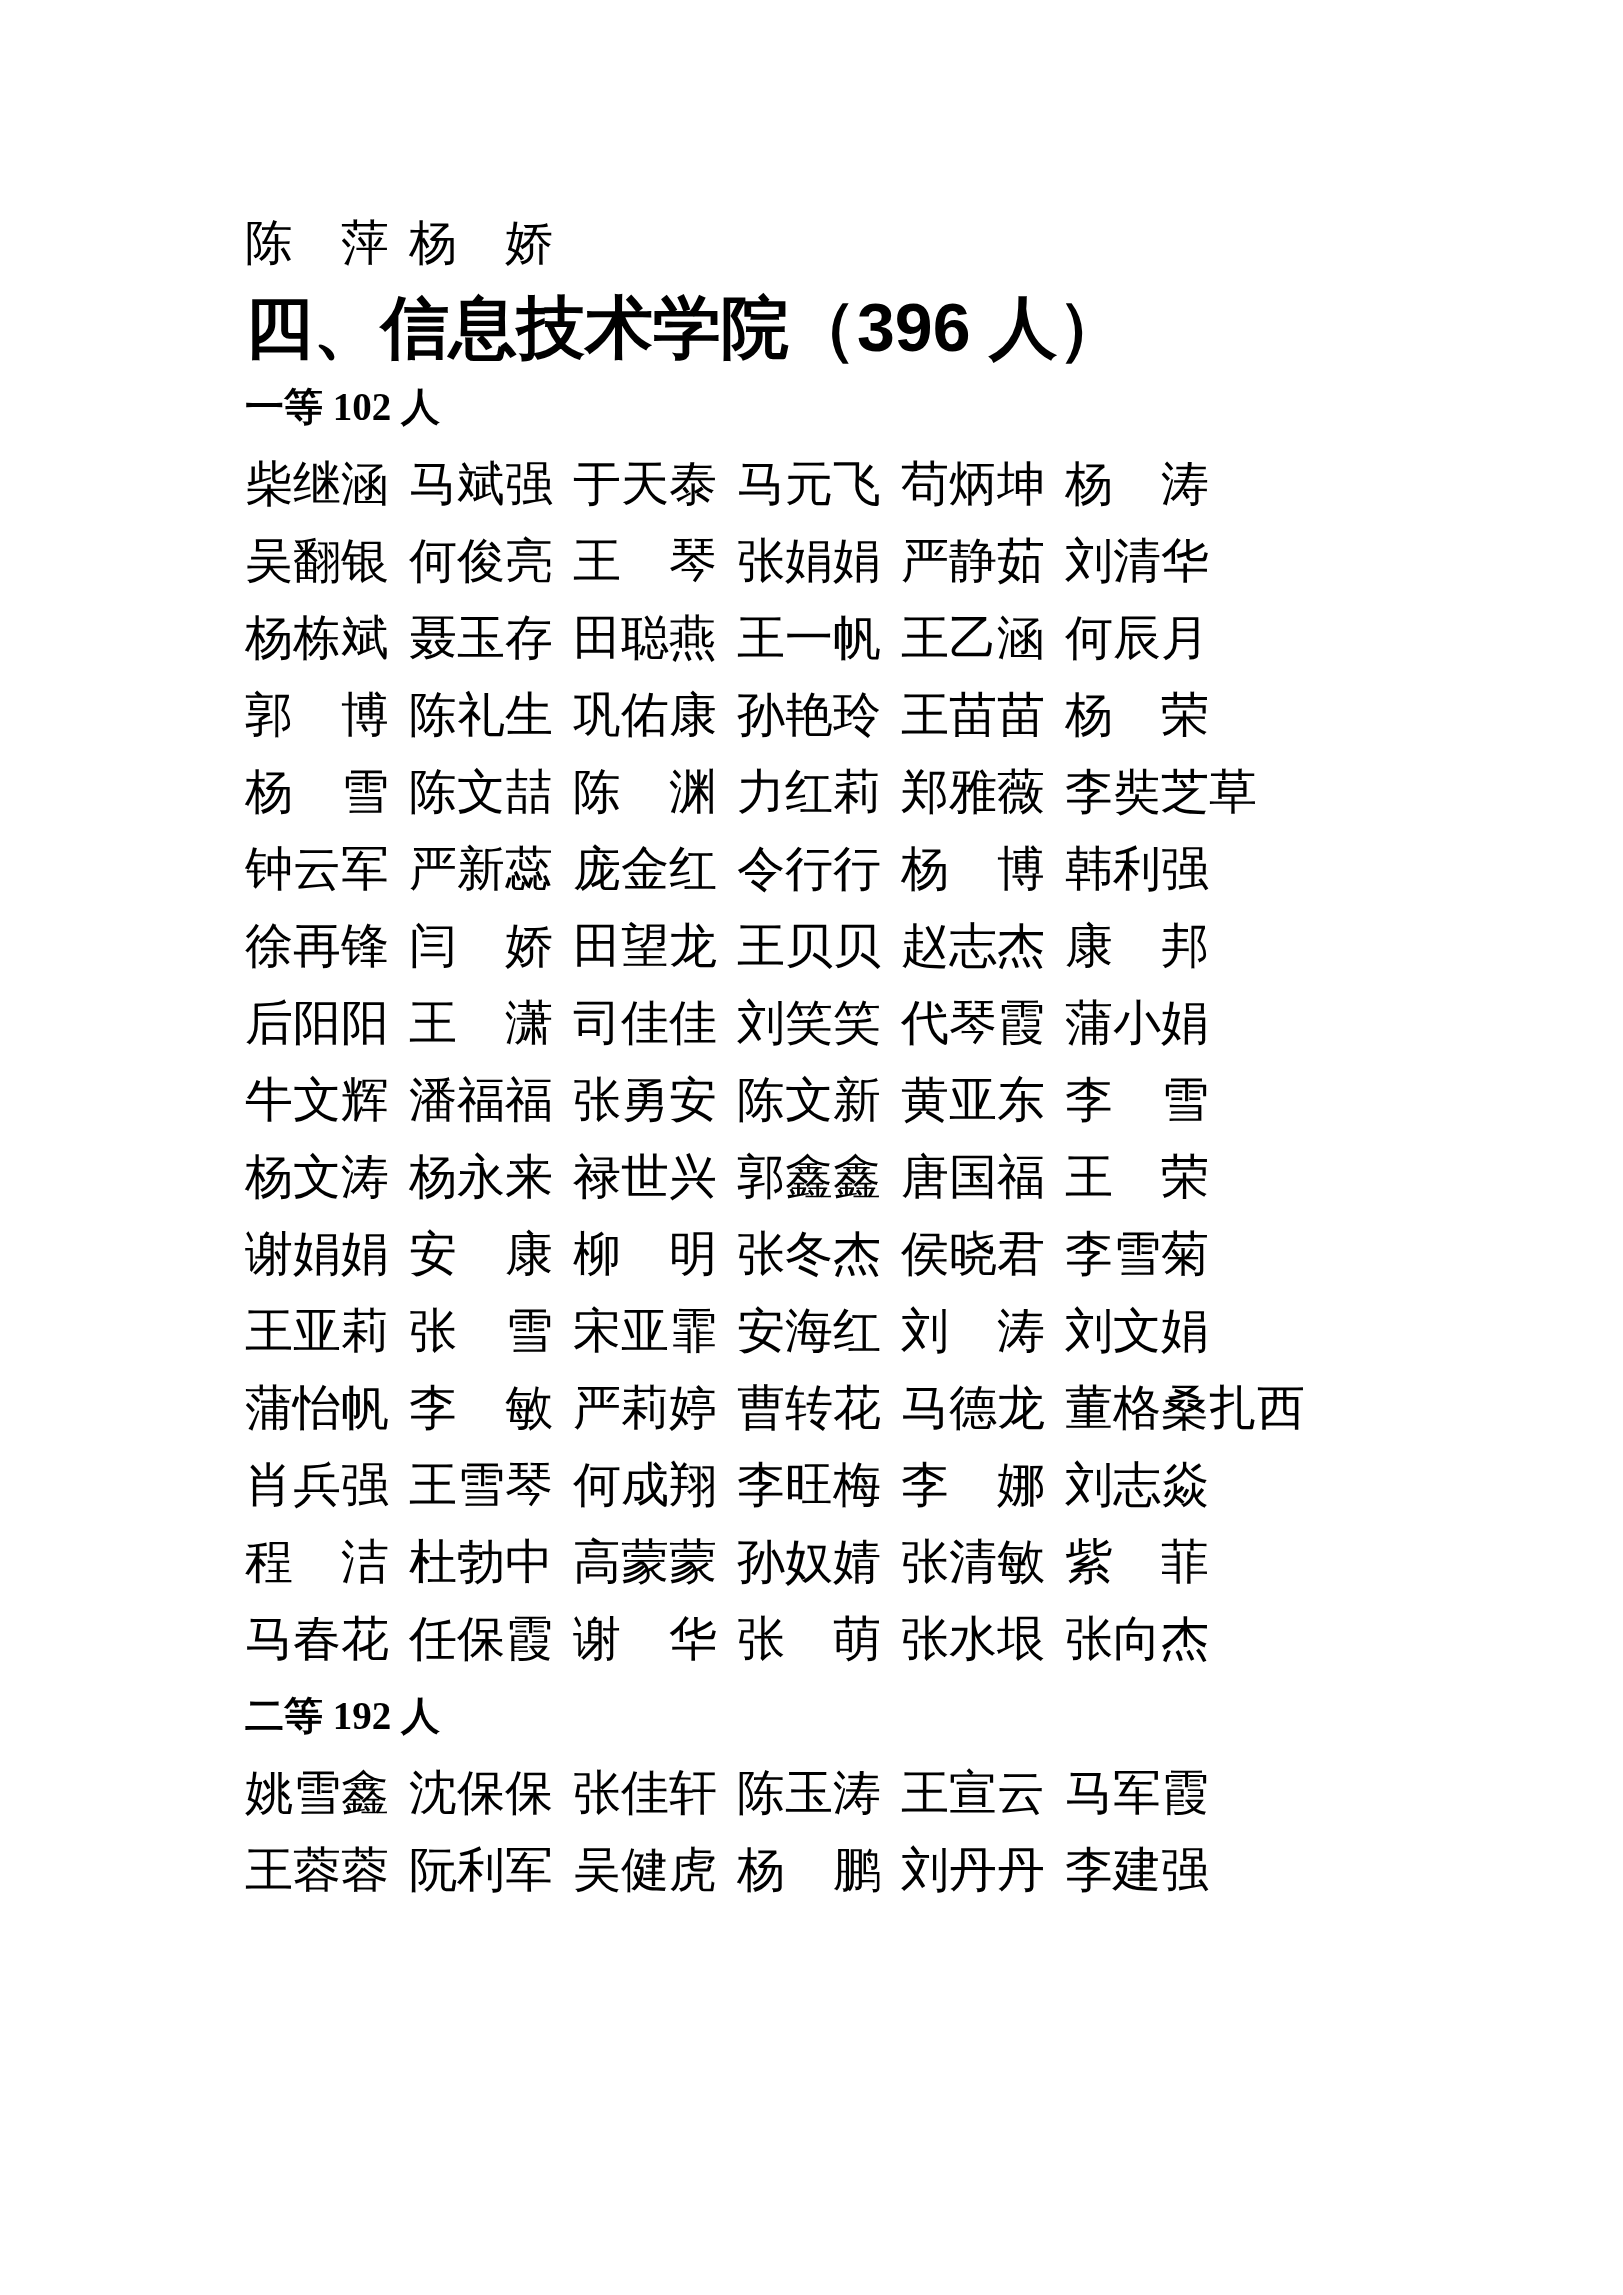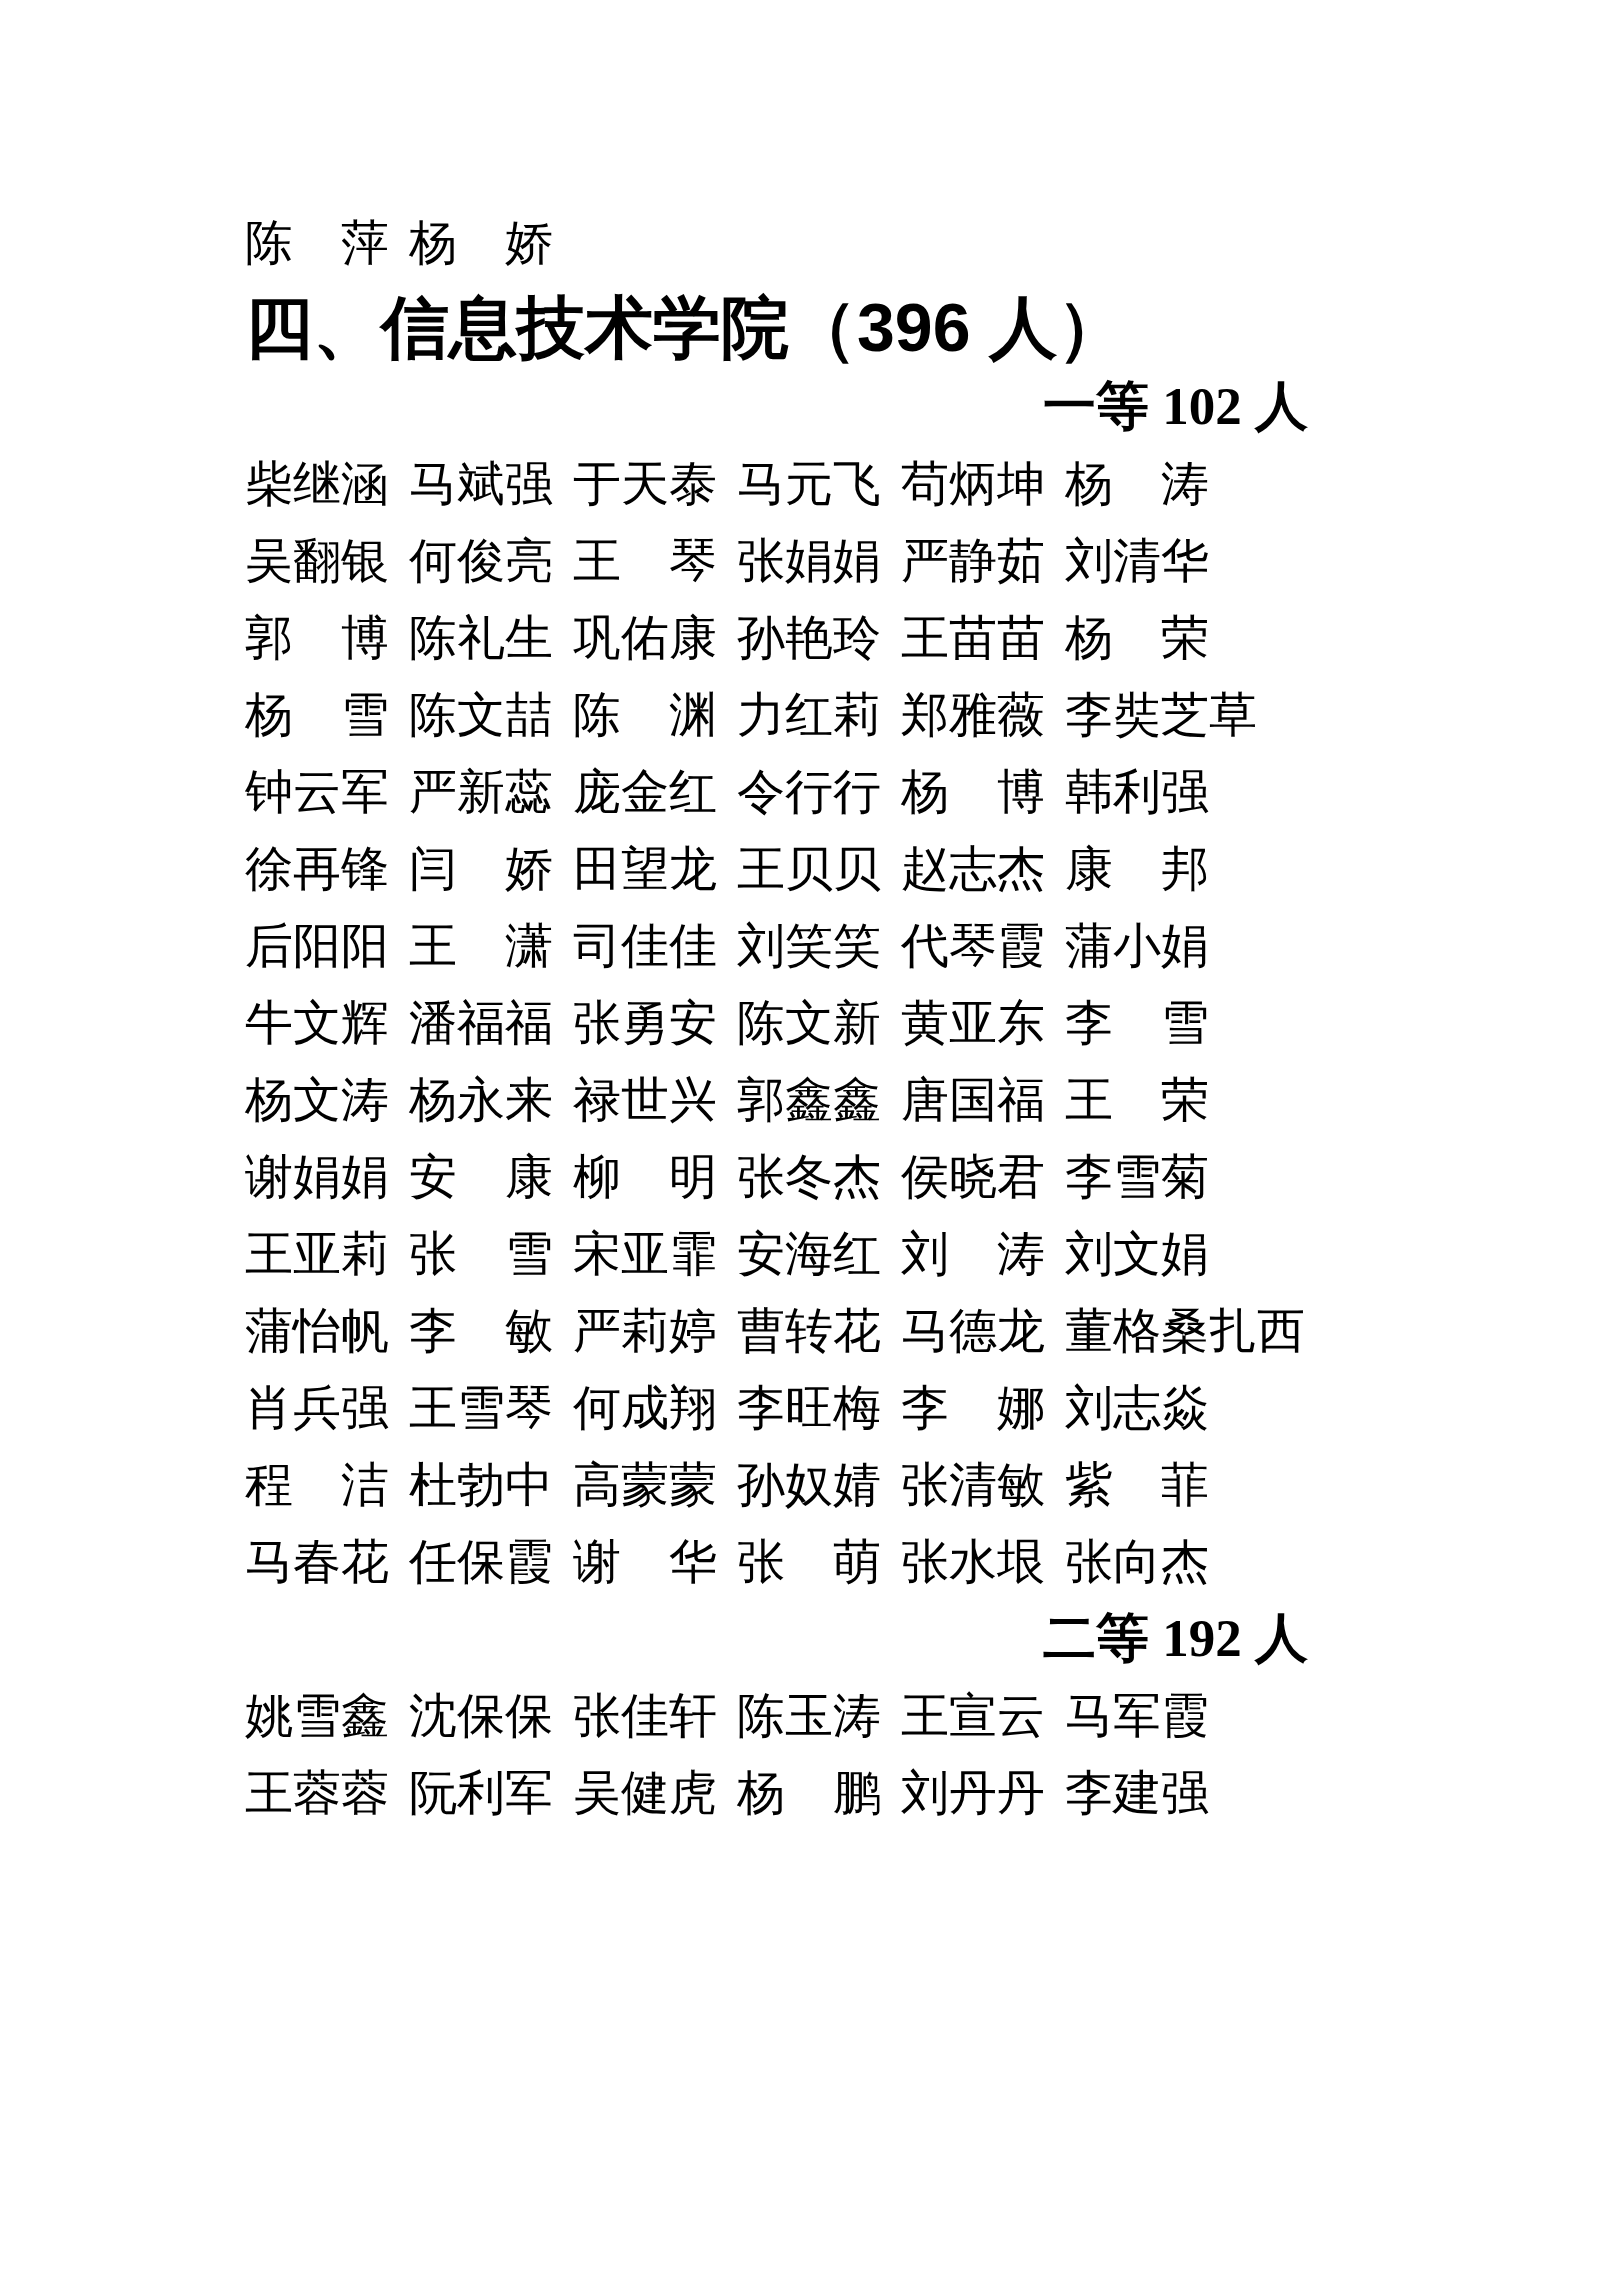--- a/index.html
+++ b/index.html
@@ -38,23 +38,23 @@
     font-weight: bold;
     font-size: 68px;
     line-height: 82px;
     height: 82px;
     white-space: nowrap;
   }
   .group-header {
     width: 1063px;
     height: 77px;
     line-height: 77px;
-    text-align: right;
+    text-align: left;
     font-weight: bold;
-    font-size: 53px;
+    font-size: 39px;
     font-family: "Liberation Serif", serif;
     white-space: nowrap;
   }
 </style>
 </head>
 <body>
 
 <div class="page-content">
   <div class="names-row">
       <span class="name-cell">陈　萍</span>
@@ -73,20 +73,28 @@
       </div>
       <div class="names-row">
         <span class="name-cell">吴翻银</span>
         <span class="name-cell">何俊亮</span>
         <span class="name-cell">王　琴</span>
         <span class="name-cell">张娟娟</span>
         <span class="name-cell">严静茹</span>
         <span class="name-cell">刘清华</span>
       </div>
       <div class="names-row">
+        <span class="name-cell">杨栋斌</span>
+        <span class="name-cell">聂玉存</span>
+        <span class="name-cell">田聪燕</span>
+        <span class="name-cell">王一帆</span>
+        <span class="name-cell">王乙涵</span>
+        <span class="name-cell">何辰月</span>
+      </div>
+      <div class="names-row">
         <span class="name-cell">郭　博</span>
         <span class="name-cell">陈礼生</span>
         <span class="name-cell">巩佑康</span>
         <span class="name-cell">孙艳玲</span>
         <span class="name-cell">王苗苗</span>
         <span class="name-cell">杨　荣</span>
       </div>
       <div class="names-row">
         <span class="name-cell">杨　雪</span>
         <span class="name-cell">陈文喆</span>

